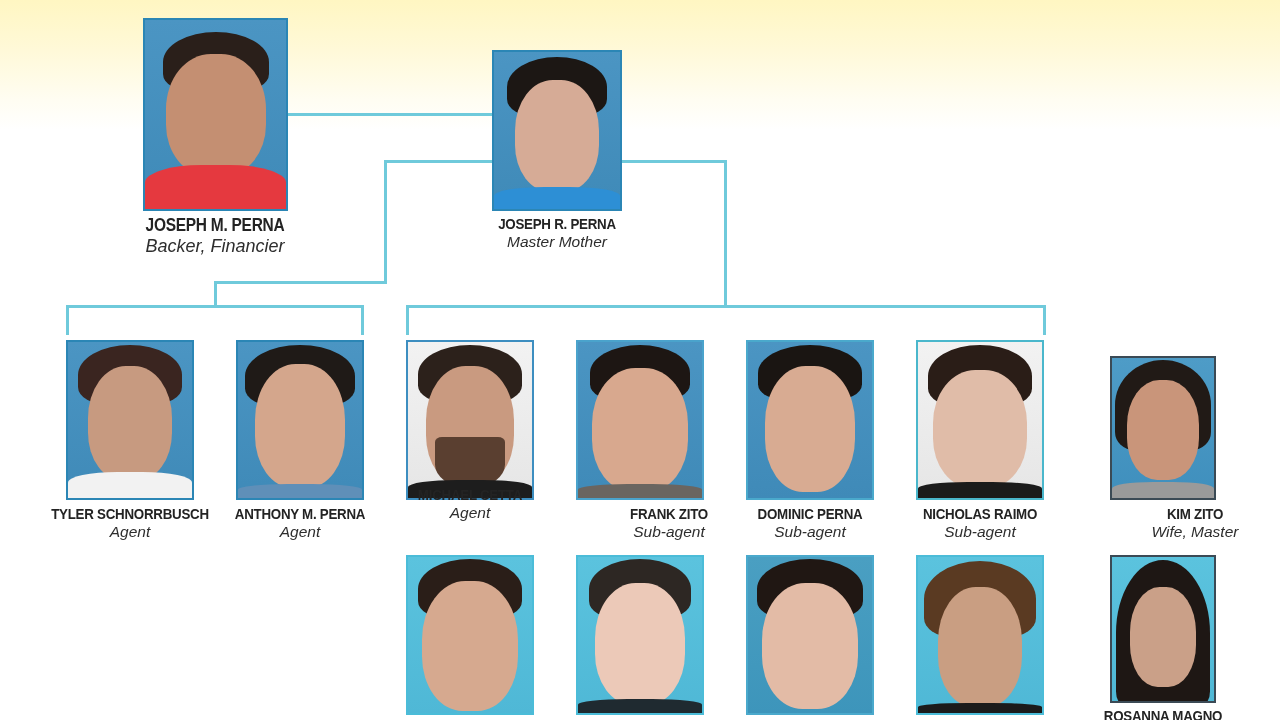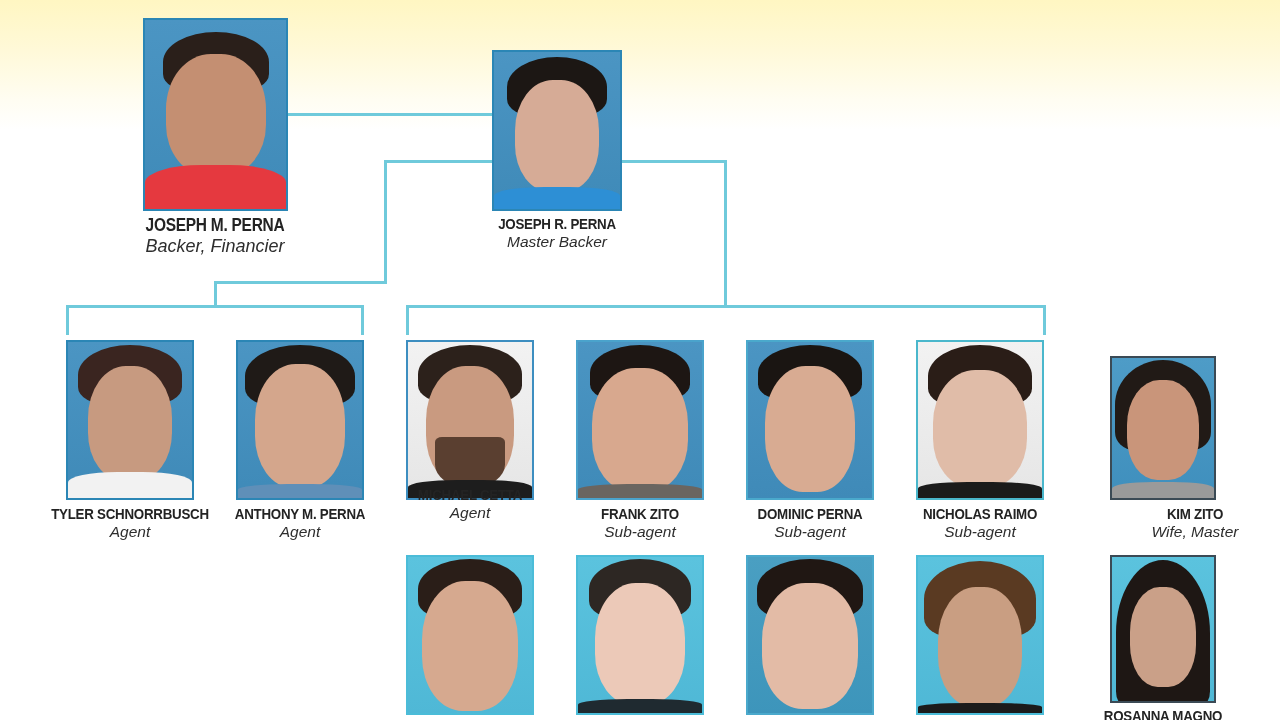--- a/index.html
+++ b/index.html
@@ -82,21 +82,21 @@
 </div>
 
 <div>
   <div class="photo bg-blue" style="left:492px; top:50px; width:130px; height:161px;">
     <div class="hair" style="top:5px; width:100px; height:60px; background:#1c1714;"></div>
     <div class="face" style="top:28px; width:84px; height:112px; background:#d6ab96;"></div>
     <div class="shirt" style="height:22px; background:#2d8fd5;"></div>
   </div>
   <div class="label md" style="left:457px; top:215px; width:200px;">
     <span class="name">JOSEPH R. PERNA</span>
-    <span class="role">Master Backer</span>
+    <span class="role">Master Mother</span>
   </div>
 </div>
 
 <div>
   <div class="photo bg-blue" style="left:66px; top:340px; width:128px; height:160px;">
     <div class="hair" style="top:3px; width:104px; height:60px; background:#3a2520;"></div>
     <div class="face" style="top:24px; width:84px; height:115px; background:#c79a80;"></div>
     <div class="shirt" style="height:26px; background:#f2f2f2;"></div>
   </div>
   <div class="label md" style="left:30px; top:505px; width:200px;">
@@ -129,21 +129,21 @@
     <span class="role">Agent</span>
   </div>
 </div>
 
 <div>
   <div class="photo bg-blue" style="left:576px; top:340px; width:128px; height:160px; border-color:#4aa3cc;">
     <div class="hair" style="top:3px; width:100px; height:56px; background:#1d1613;"></div>
     <div class="face" style="top:26px; width:96px; height:124px; background:#d8a88e;"></div>
     <div class="shirt" style="height:14px; background:#6a6560;"></div>
   </div>
-  <div class="label md" style="left:540px; top:505px; width:200px;">
+  <div class="label md" style="left:569px; top:505px; width:200px;">
     <span class="name">FRANK ZITO</span>
     <span class="role">Sub-agent</span>
   </div>
 </div>
 
 <div>
   <div class="photo bg-blue" style="left:746px; top:340px; width:128px; height:160px; border-color:#4aa9cc;">
     <div class="hair" style="top:3px; width:104px; height:56px; background:#1a1512;"></div>
     <div class="face" style="top:24px; width:90px; height:126px; background:#d8ab92;"></div>
   </div>

